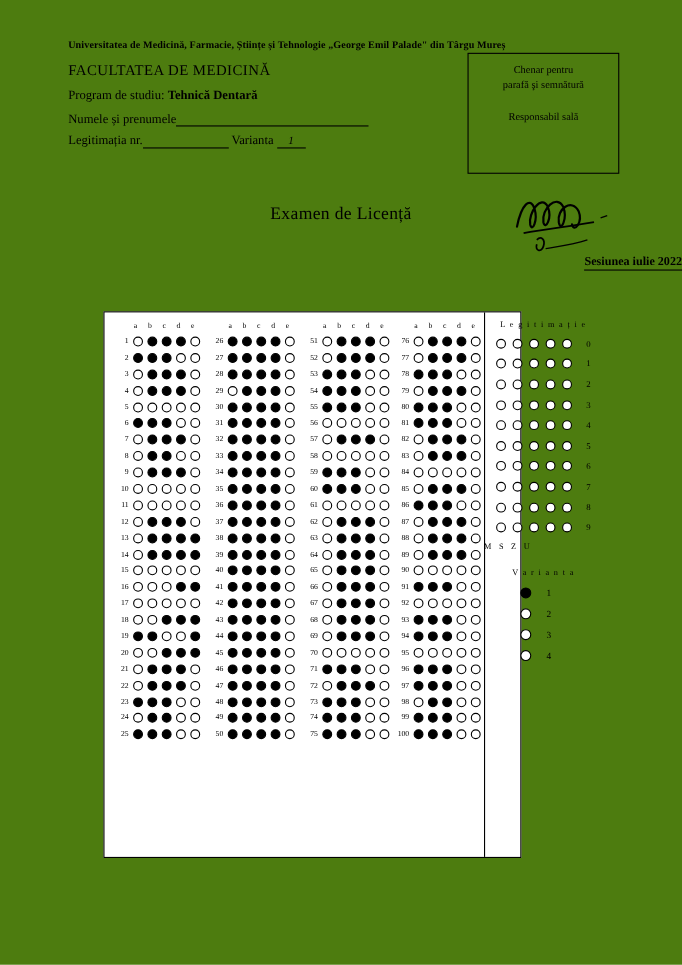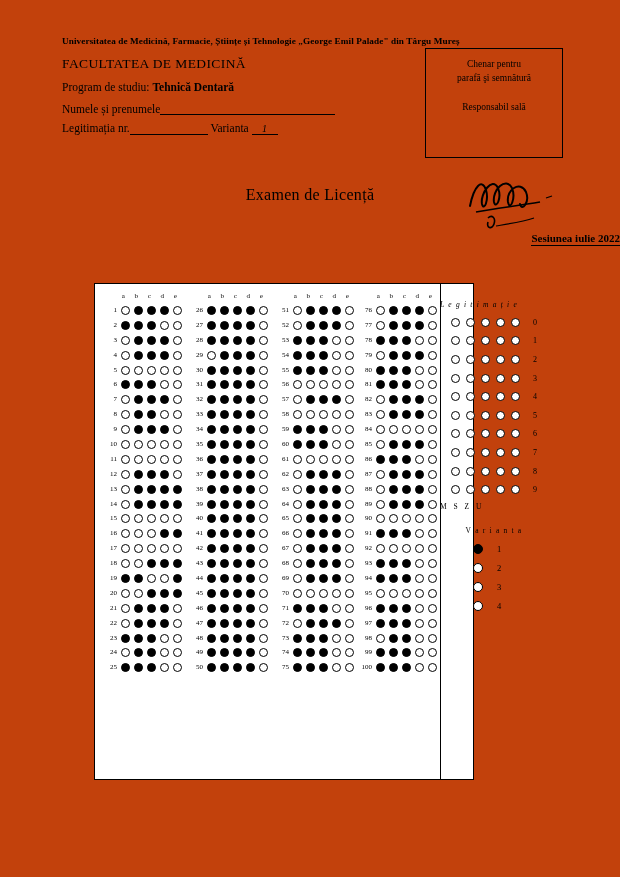--- a/index.html
+++ b/index.html
@@ -12,21 +12,21 @@
     height: 877px;
     position: relative;
     font-family: "Liberation Serif", serif;
     color: #000;
     overflow: hidden;
   }
   .page {
     position: absolute;
     left: 0; top: 0;
     width: 620px; height: 877px;
-    background: #c2410c;
+    background: #4d7c0f;
   }
   
   .hdr {
     position: absolute;
     left: 62px; top: 36px;
     width: 500px;
   }
   .univ-line {
     font-size: 9.2px;
     font-weight: bold;
@@ -175,25 +175,25 @@
     background: #fff;
   }
   .bub i.f { background: #000; }
   
   .rpanel {
     position: absolute;
     left: 345px; top: 0;
     width: 108px; height: 100%;
   }
   .rtitle {
+    text-align: center;
     font-size: 7.5px;
     letter-spacing: 1.2px;
-    margin-top: 16px;
+    margin-top: 6px;
     font-weight: normal;
-    font-style: italic;
   }
   .legit-grid {
     margin-top: 4px;
     padding-left: 8px;
   }
   .lrow {
     height: 18.6px;
     display: flex;
     align-items: center;
   }

